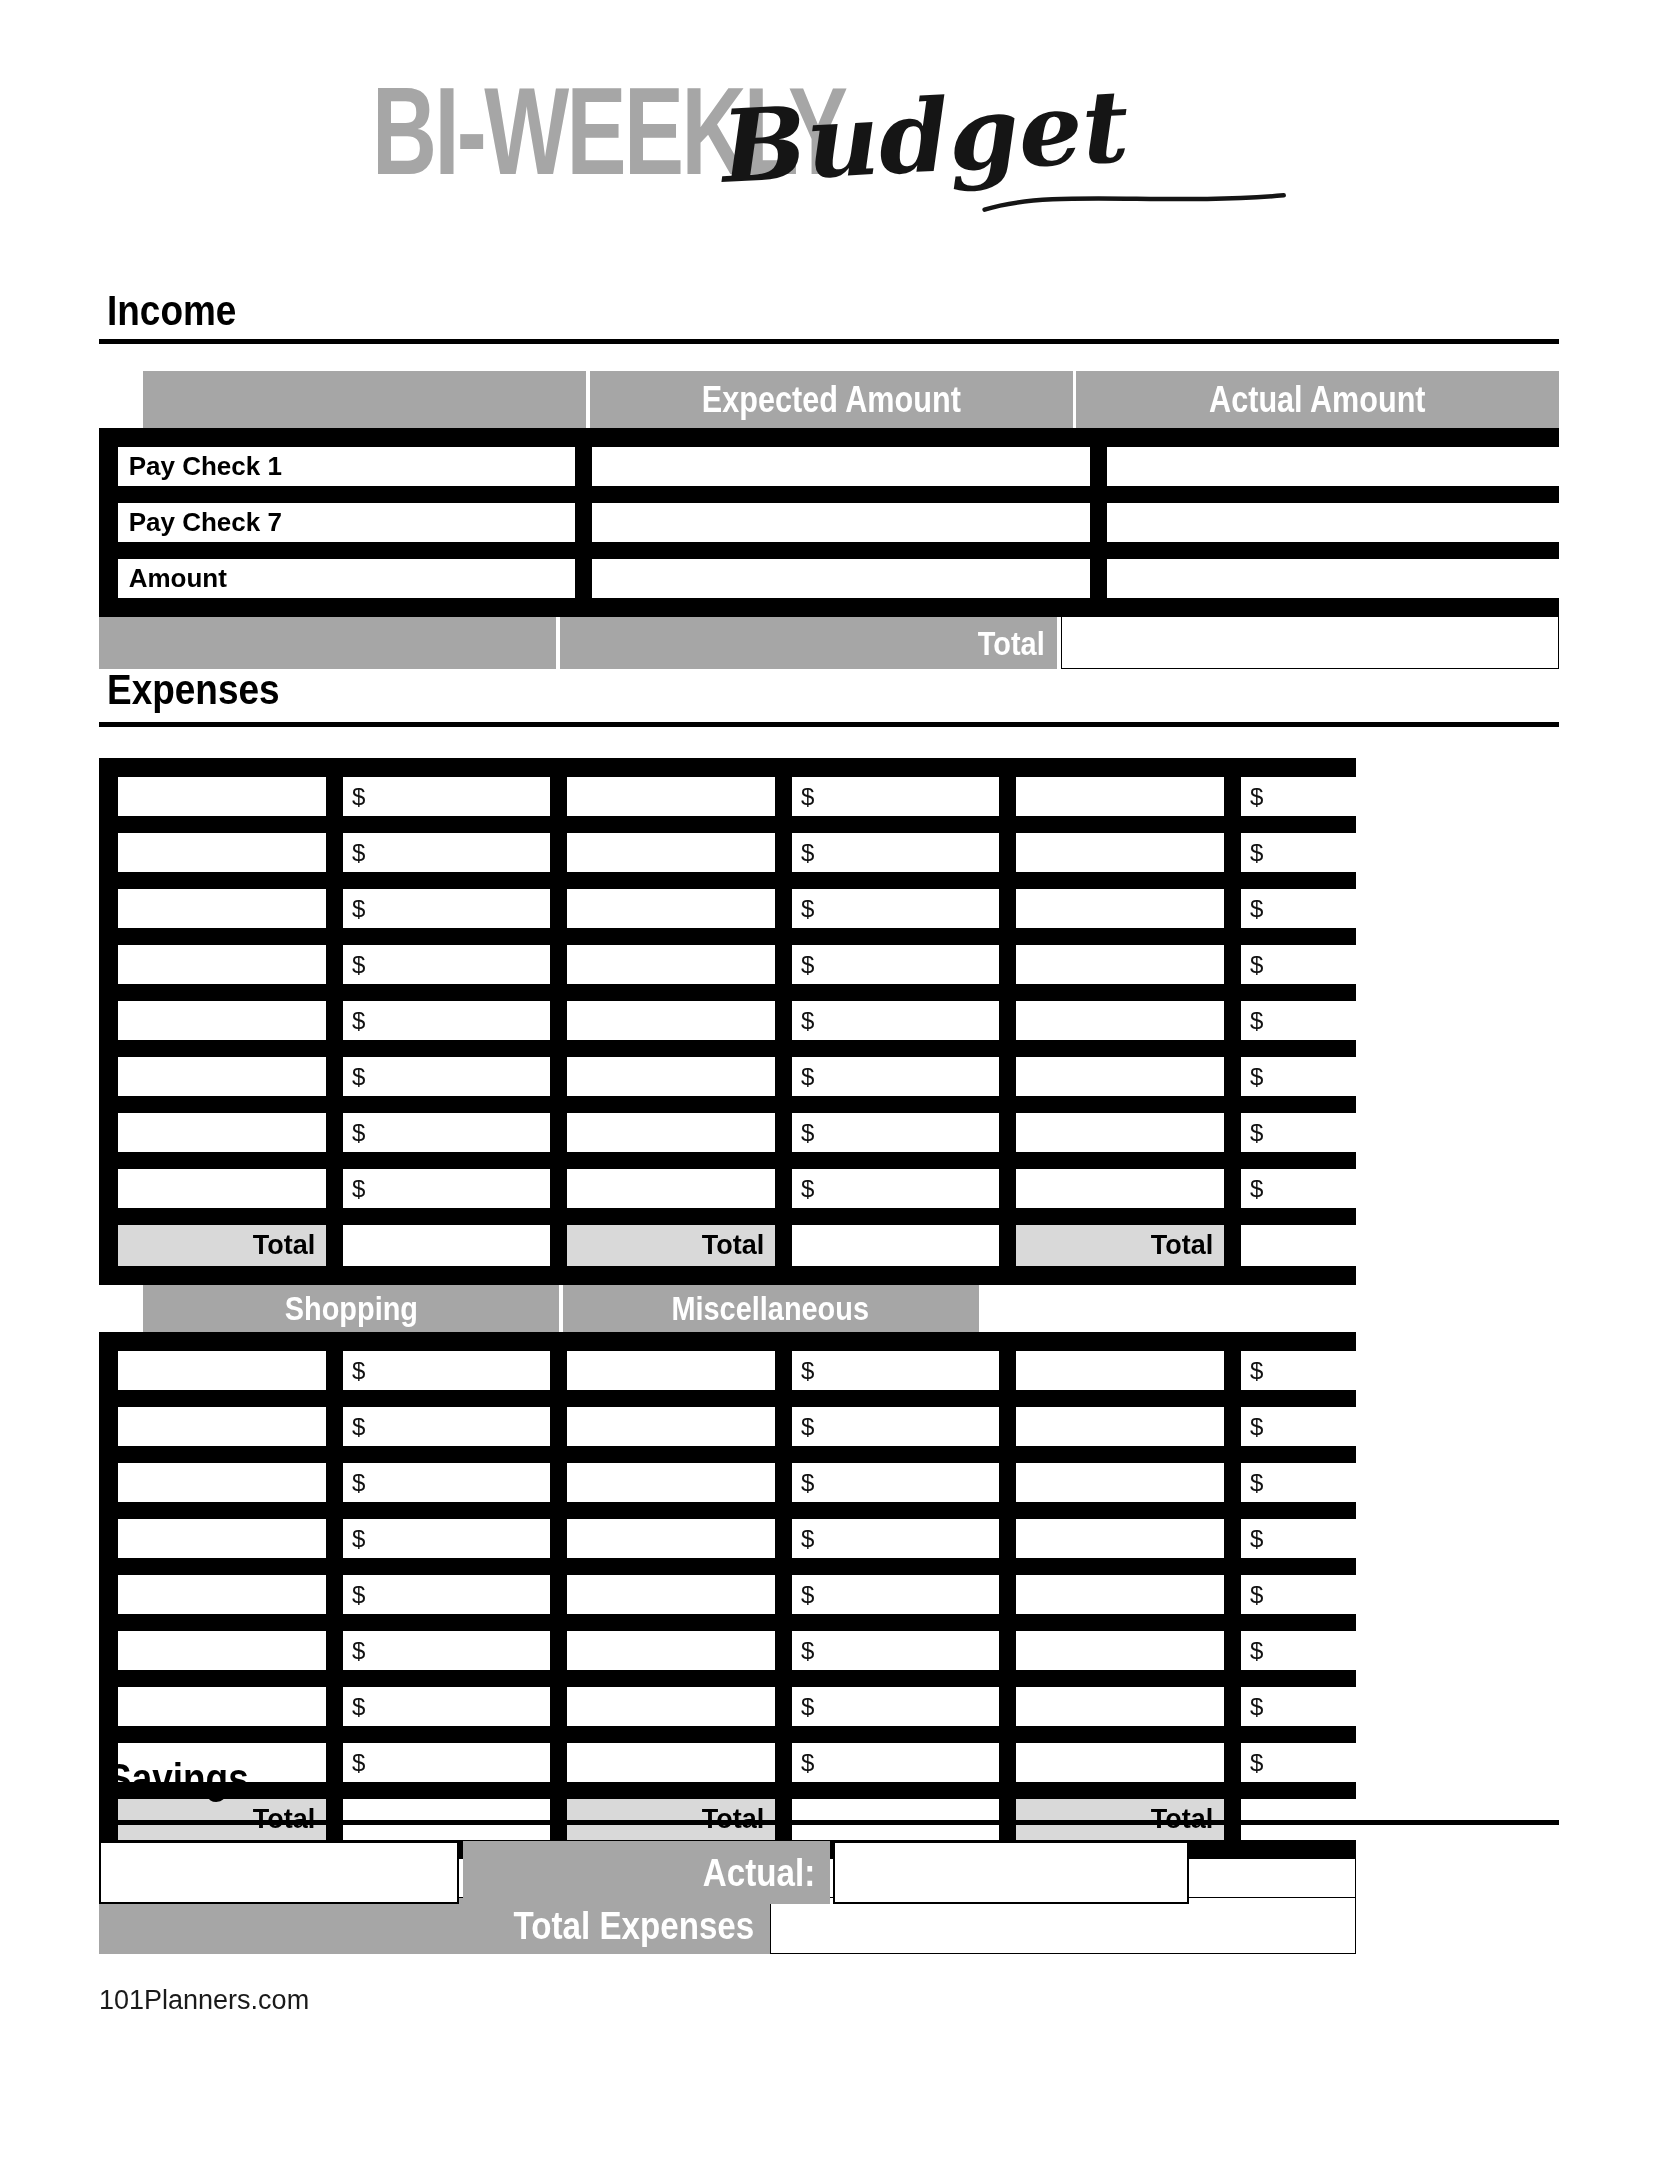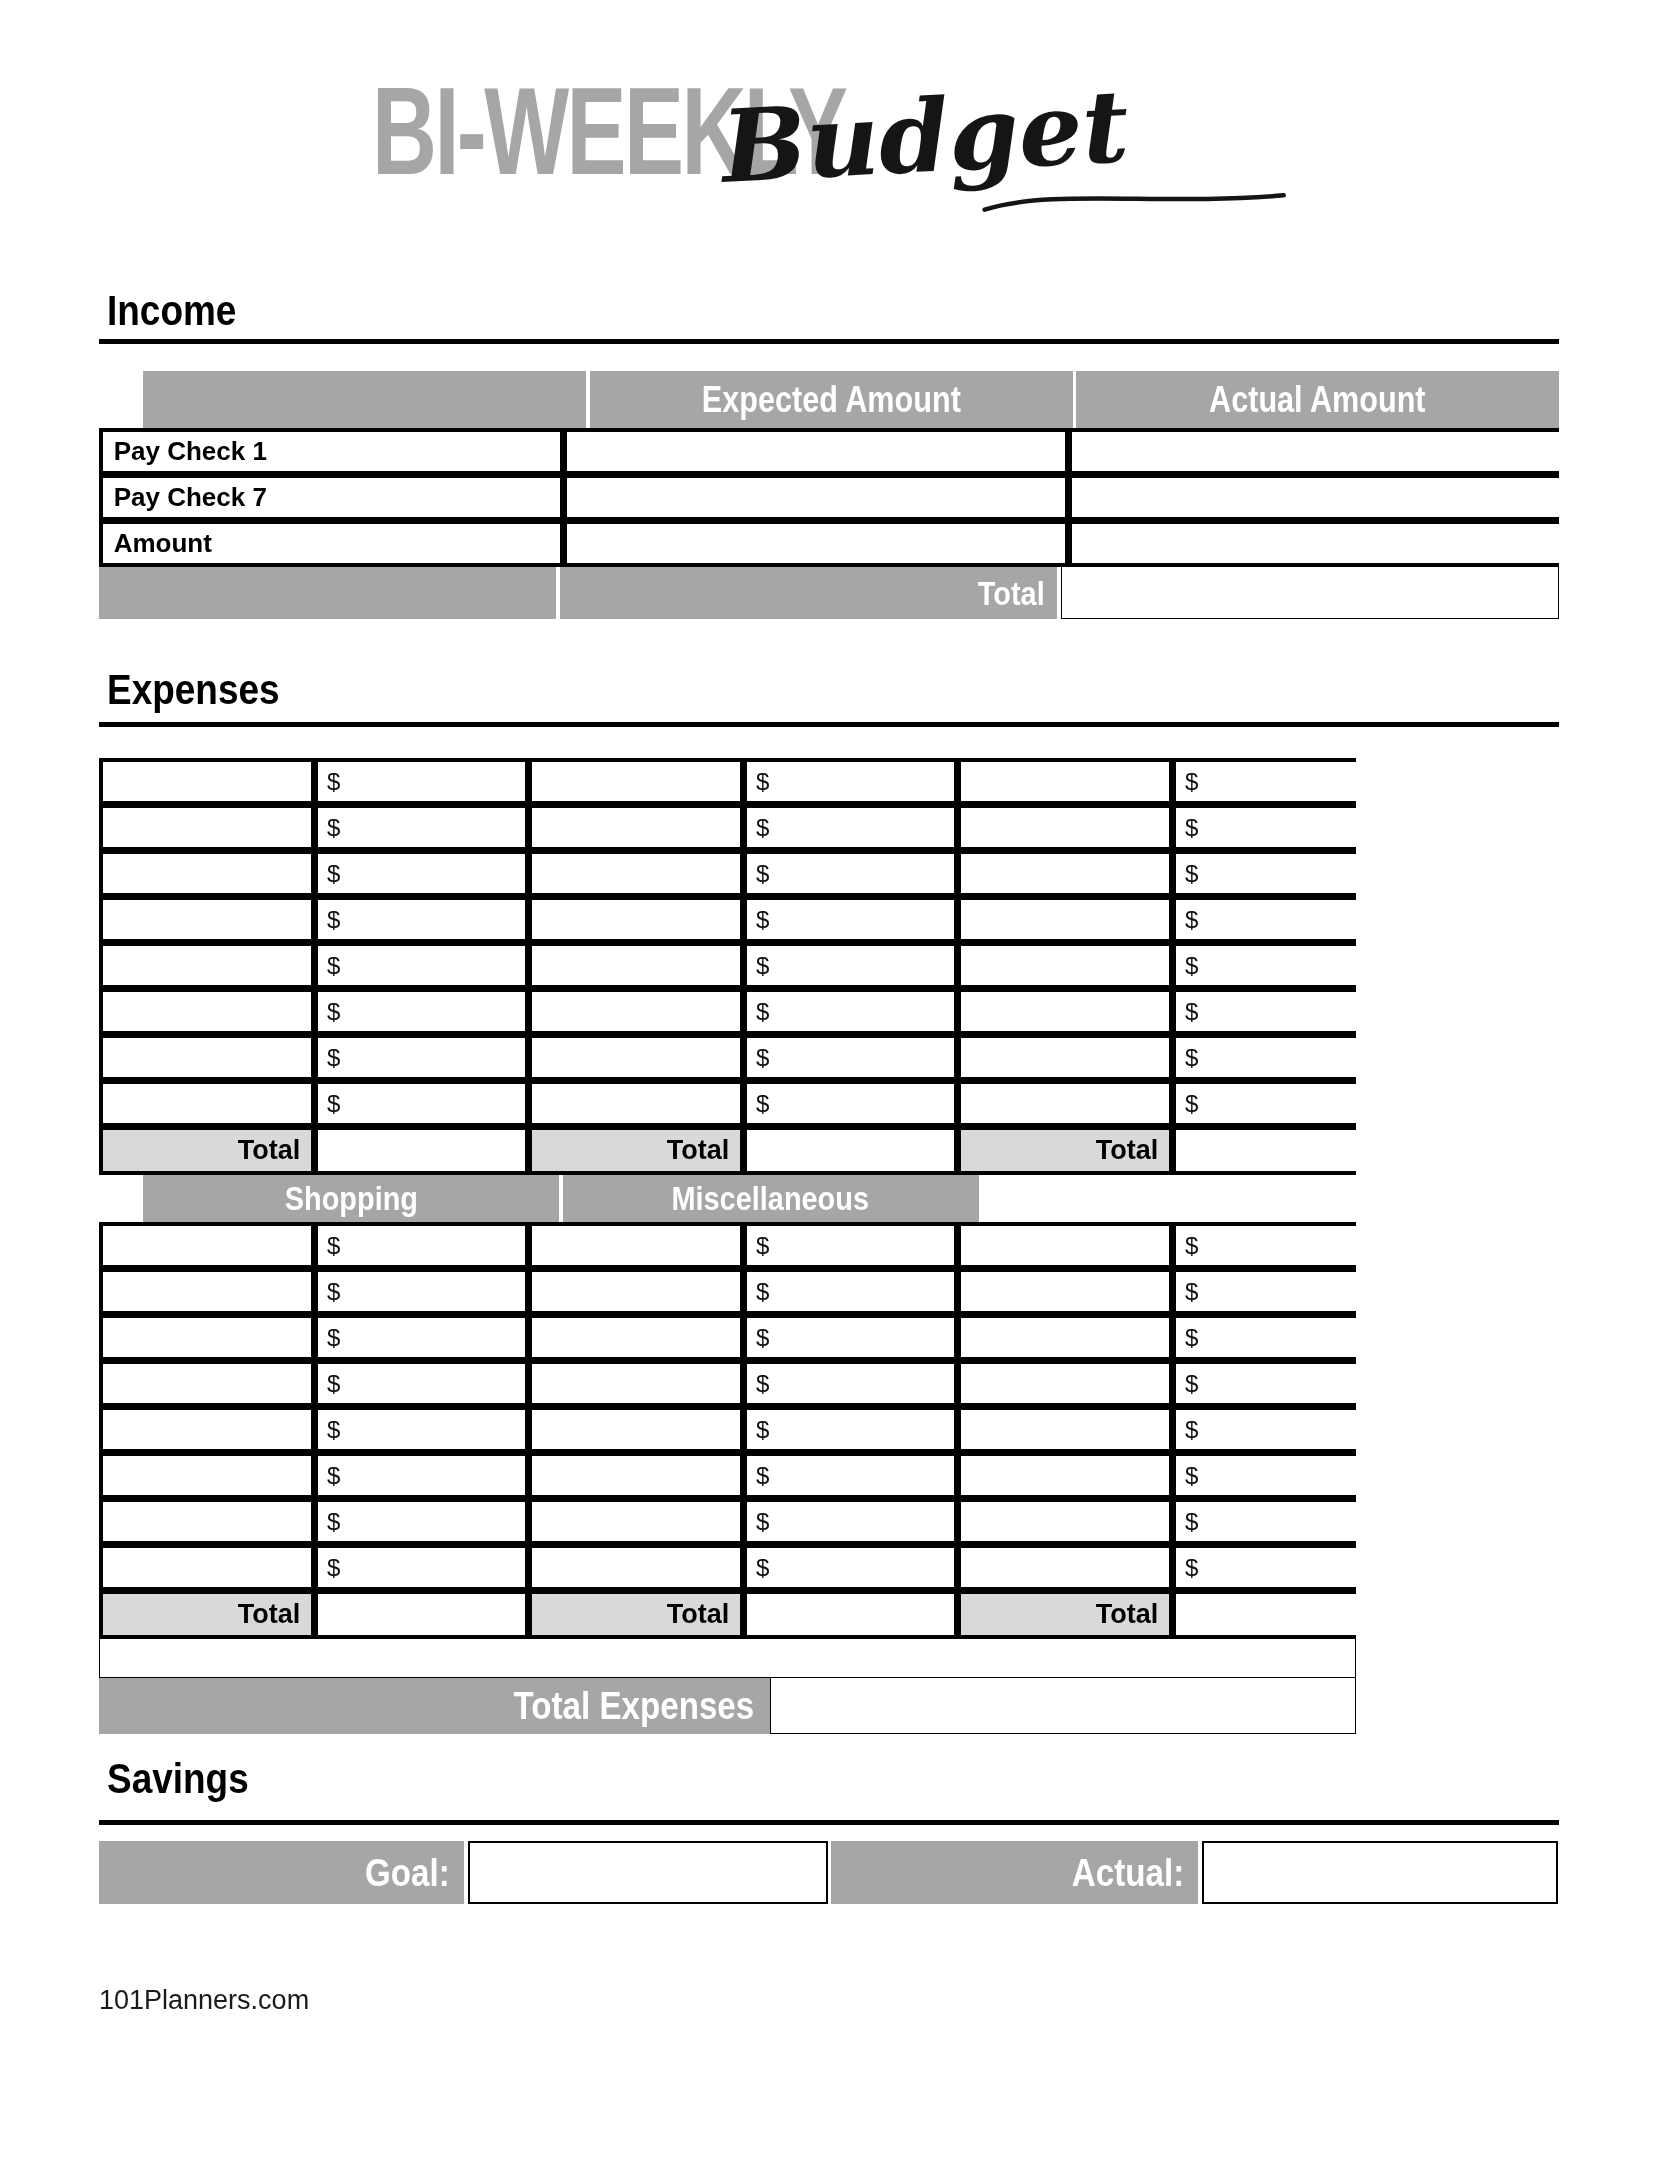--- a/index.html
+++ b/index.html
@@ -36,21 +36,21 @@
   #savings-heading{ top:1755px; }
   #savings-rule{ top:1820px; }
 
   
   .hdr-row{ display:flex; gap:3.6px;padding-left:44px; }
   .hdr-cell{
     background:#a6a6a6; color:#fff; font-weight:700;
     display:flex; align-items:center; justify-content:center;
   }
   .hdr-cell span{ display:inline-block; transform:scaleX(0.85); white-space:nowrap; }
-  .grid-body{ background:#000; padding:4px; display:grid; gap:7px; }
+  .grid-body{ background:#000; padding:19px; display:grid; gap:17px; }
   .cell{ background:#fff; display:flex; align-items:center; }
 
   
   #income-table{ position:absolute; left:99px; top:371px; width:1460px; }
   #income-table .hdr-cell{ height:57px; font-size:36px; }
   .iw1{ width:457px; } .iw2{ width:498px; }
   #income-body{ grid-template-columns:457px 498px 498px; grid-auto-rows:39px; }
   .inc-label{ font-weight:700; font-size:26px; padding-left:10.7px; }
   .inc-total-row{ display:flex; gap:3.6px; height:52px; }
   .inc-total-row .gray{ background:#a6a6a6; height:52px; }
@@ -261,23 +261,20 @@
           <span>Total Expenses</span>
         </div>
       <div class="te-blank"></div>
     </div>
   </div>
 
   <h2 class="sec-h" id="savings-heading"><span>Savings</span></h2>
   <div class="rule" id="savings-rule"></div>
 
   <div id="savings-table">
-    <div class="sv-gray sv1">
-        <span>Goal:</span>
-      </div>
     <div class="sv-blank sv2"></div>
     <div class="sv-gray sv3">
         <span>Actual:</span>
       </div>
     <div class="sv-blank sv4"></div>
   </div>
 
   <div id="footer">101Planners.com</div>
 
 </div>

